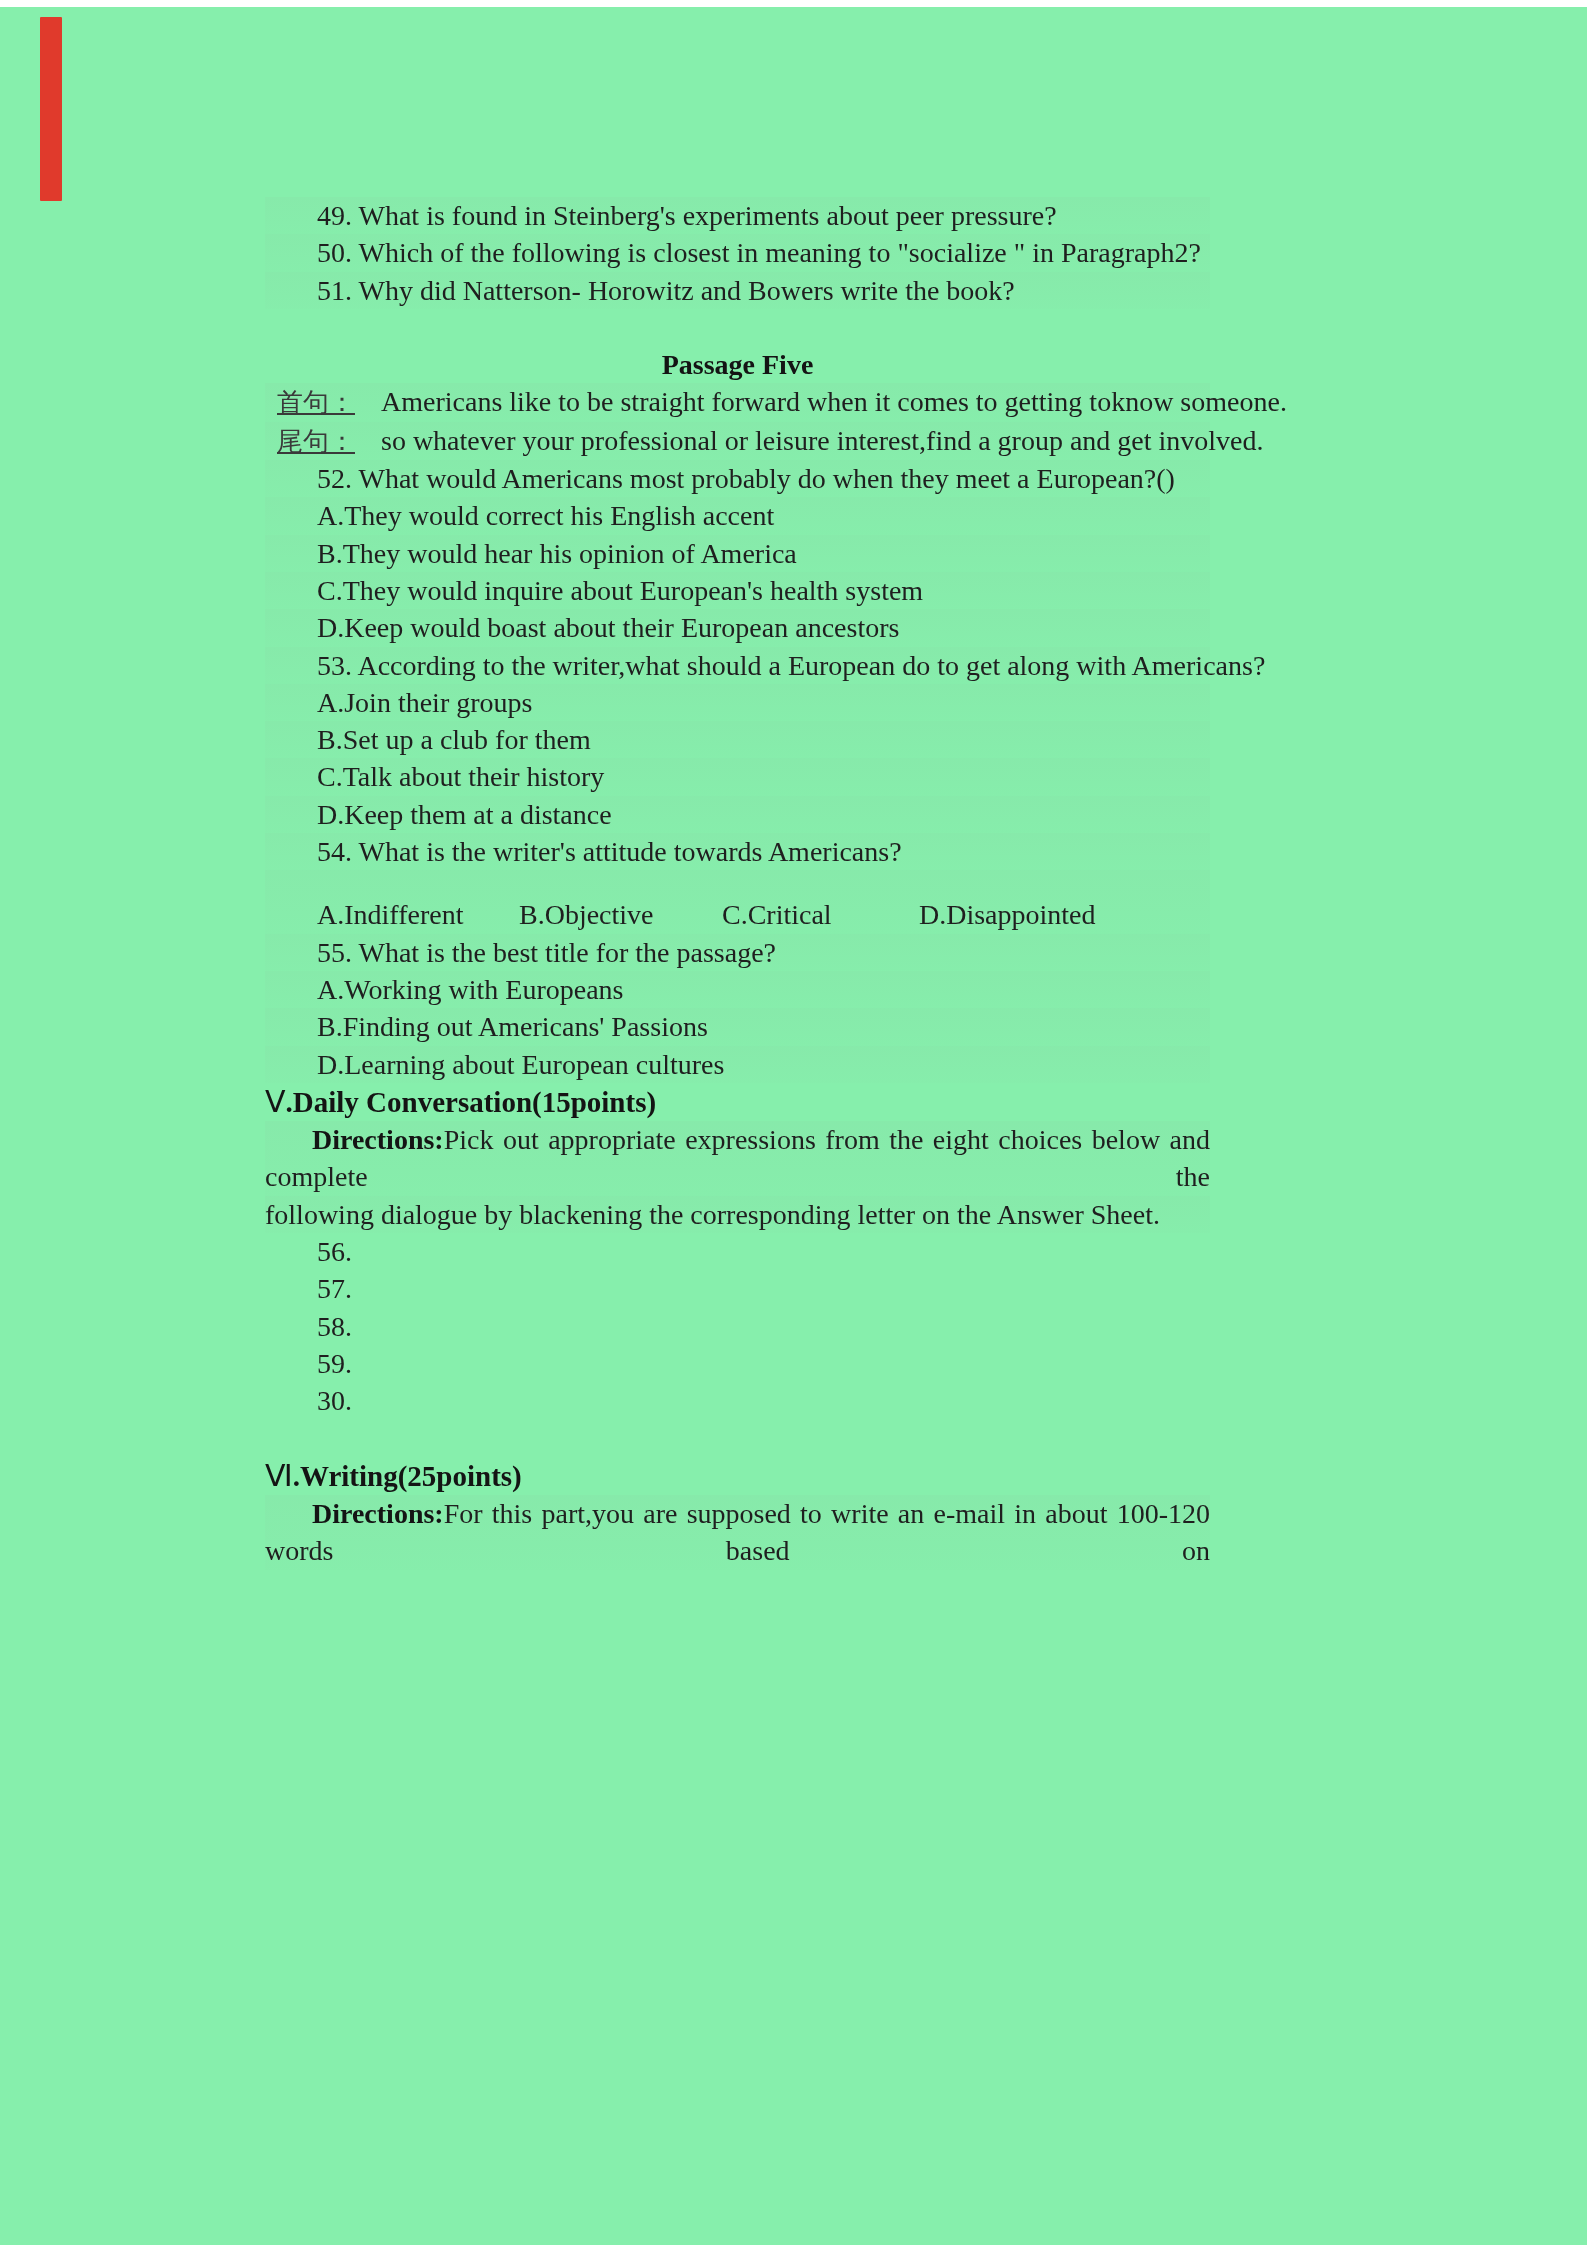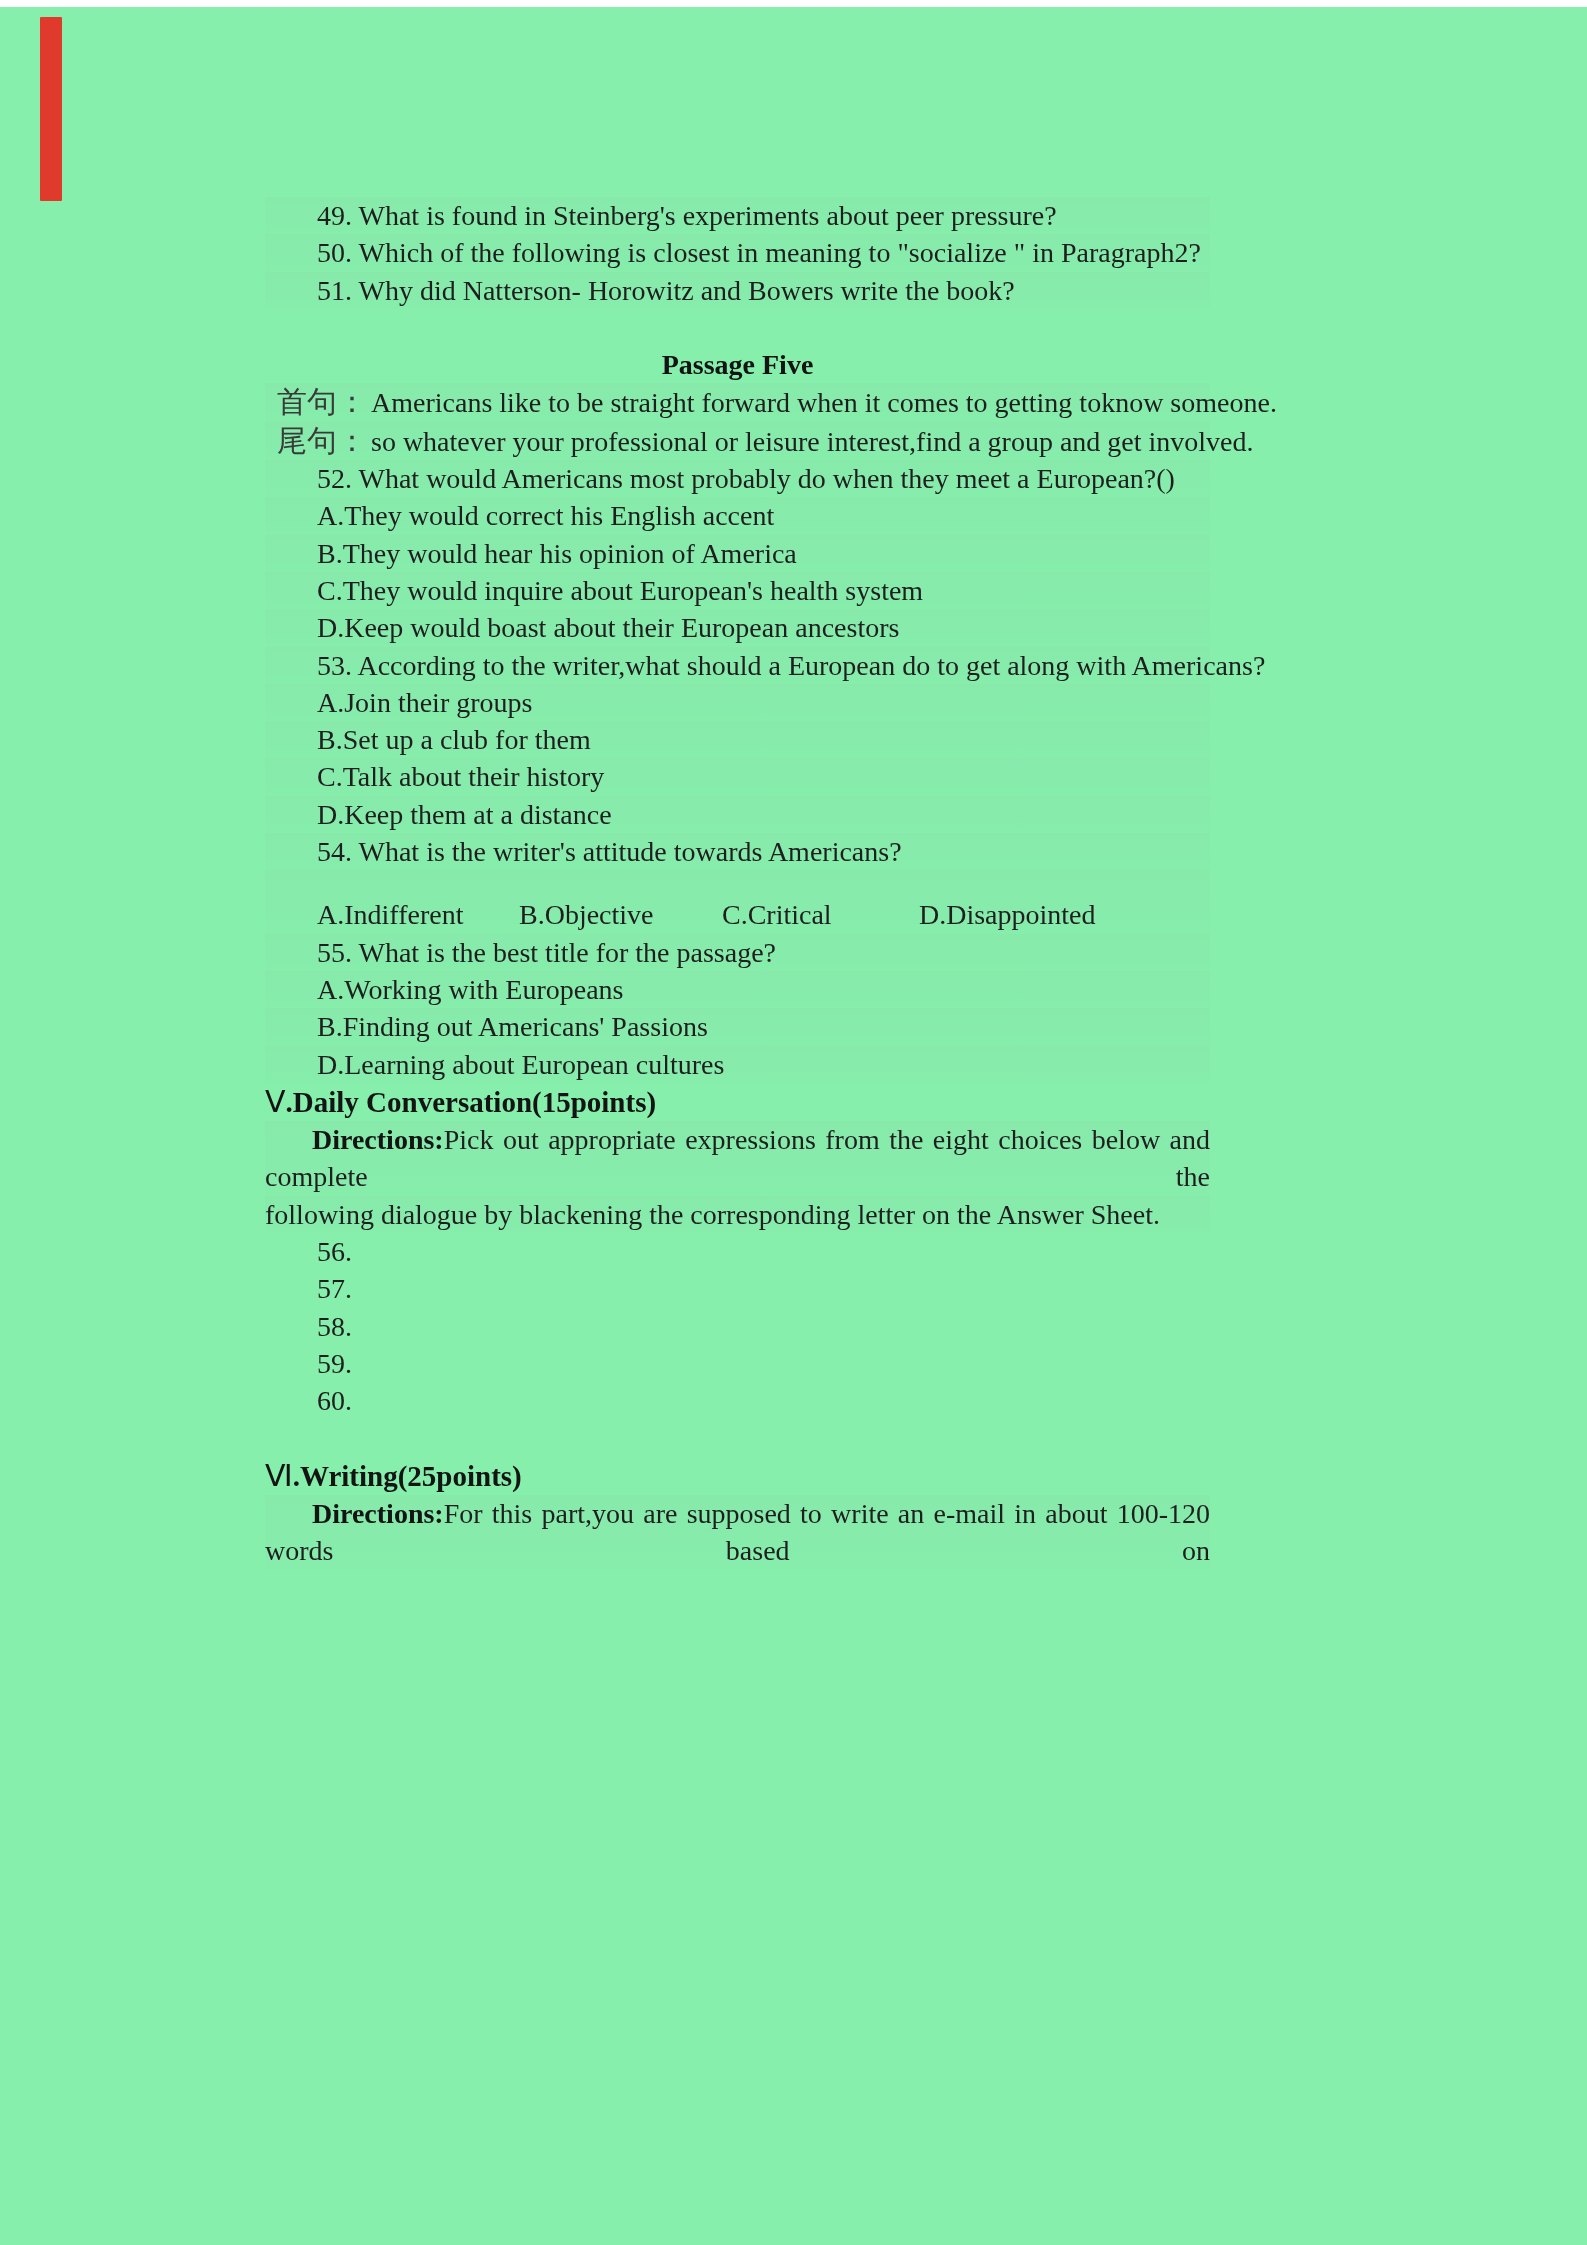--- a/index.html
+++ b/index.html
@@ -33,21 +33,21 @@
   .passage-title{
     text-align:center;font-weight:bold;color:#141414;
   }
   .heading{font-weight:bold;color:#141414;font-size:29px;}
   .numeral{
     font-family:"DejaVu Sans","Liberation Serif",serif;
     font-weight:normal;font-size:30px;
   }
   .cjk{
     font-family:"DejaVu Sans","Liberation Sans",sans-serif;
-    font-size:30px;margin-right:4px;color:#3a3a3a;
+    font-size:26px;margin-right:26px;color:#3a3a3a;text-decoration:underline;
   }
   .bold{font-weight:bold;color:#141414;}
   .dir{white-space:normal;}
   .just{
     text-align:justify;
     text-align-last:justify;
     text-indent:47px;
   }
   .opts-inline span{display:inline-block;margin-top:26px;}
   .ow1{width:202px;}
@@ -104,21 +104,21 @@
     </div>
     <div class="line dir just tl">
       <span class="bold">Directions:</span><span>Pick out appropriate expressions from the eight choices below and complete the</span>
     </div>
     <div class="line dir tl">following dialogue by blackening the corresponding letter on the Answer Sheet.</div>
 
     <div class="line q">56.</div>
     <div class="line q">57.</div>
     <div class="line q">58.</div>
     <div class="line q">59.</div>
-    <div class="line q">60.</div>
+    <div class="line q">30.</div>
 
     <div class="line blank"></div>
 
     <div class="line heading">
       <span class="numeral">Ⅵ</span><span>.Writing(25points)</span>
     </div>
     <div class="line dir just tl">
       <span class="bold">Directions:</span><span>For this part,you are supposed to write an e-mail in about 100-120 words based on</span>
     </div>
 

